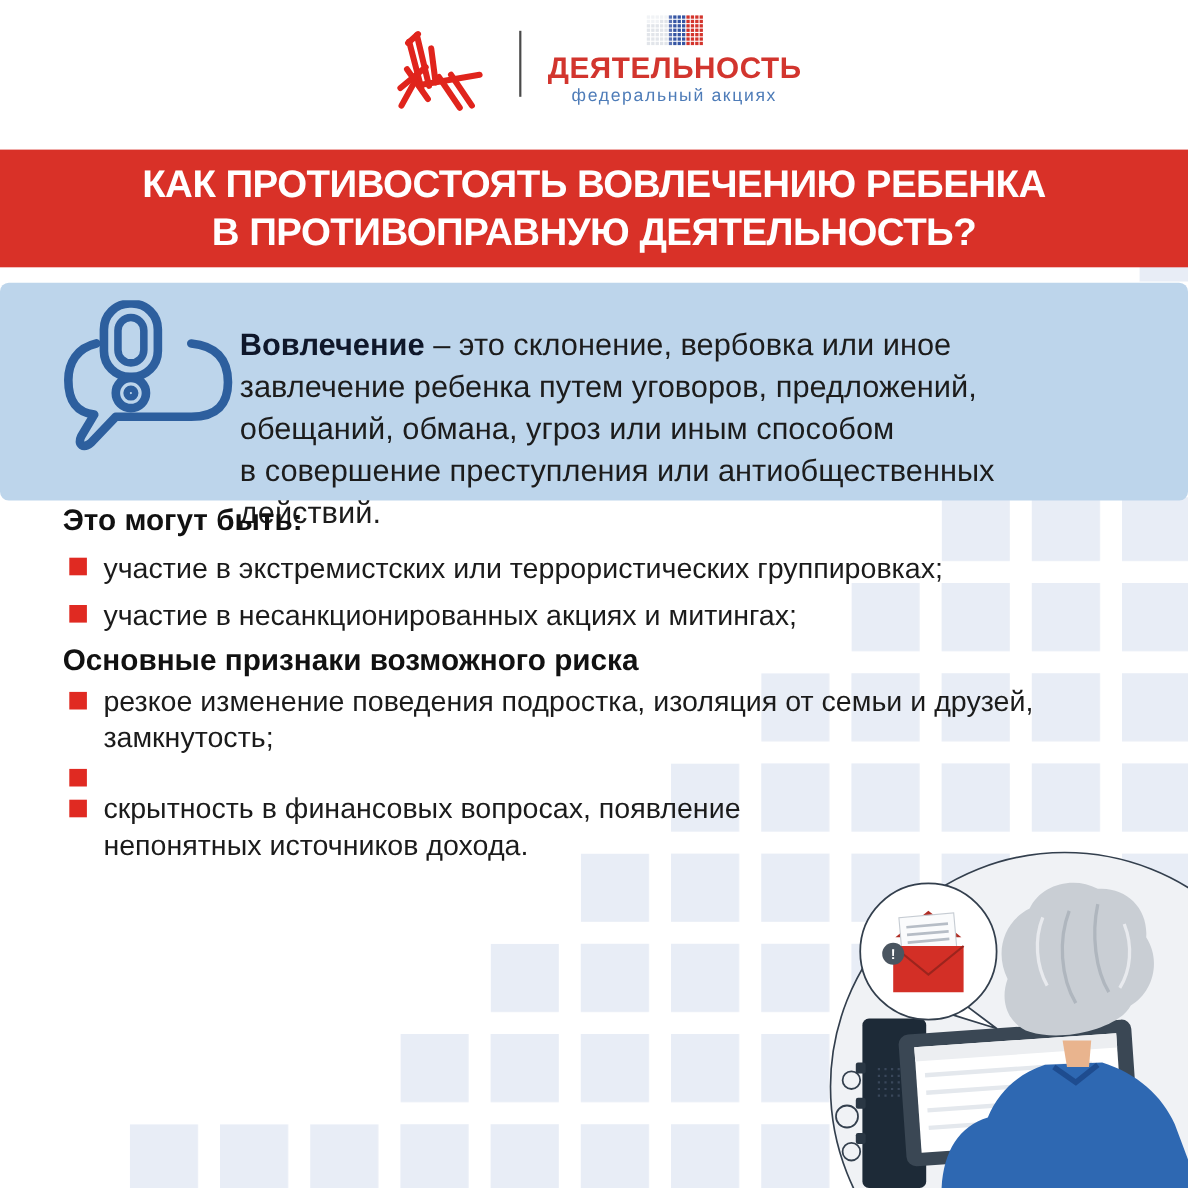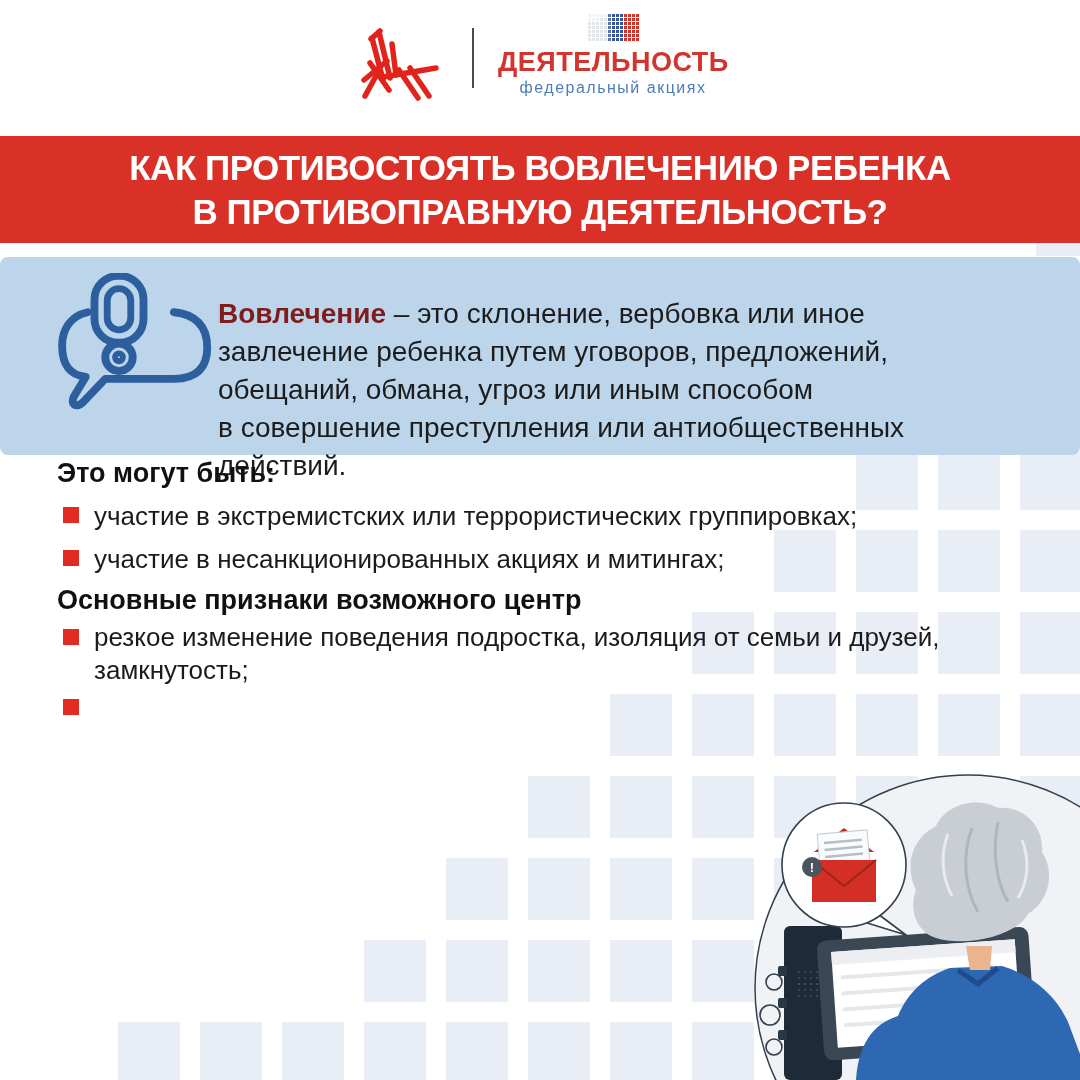--- a/index.html
+++ b/index.html
@@ -22,21 +22,21 @@
   
   .banner{position:absolute;left:0;top:136px;width:1080px;height:107px;background:#d93128;z-index:3;
           display:flex;align-items:center;justify-content:center;}
   .banner-title{color:#fff;font-weight:bold;font-size:35px;line-height:44px;text-align:center;
                 white-space:pre-line;letter-spacing:-.5px;}
 
   
   .panel{position:absolute;left:0;top:257px;width:1080px;height:198px;background:#bdd5eb;border-radius:8px;z-index:2;}
   .panel-icon{position:absolute;left:58px;top:16px;}
   .definition{position:absolute;left:218px;top:10px;width:830px;font-size:28px;line-height:38px;color:#1c1c1c;white-space:pre-line;}
-  .definition .term{color:#7f1d1d;font-weight:bold;}
+  .definition .term{color:#0f172a;font-weight:bold;}
 
   
   .content{position:absolute;left:57px;top:452px;width:990px;z-index:3;color:#1b1b1b;}
   .content h2{font-size:27px;font-weight:bold;color:#111;line-height:30px;margin:0;}
   .content section:nth-of-type(1) h2{margin:6px 0 11px 0;}
   .content section:nth-of-type(2) h2{margin:2px 0 6px 0;}
   .content ul{list-style:none;margin:0;padding:0;}
   .content li{display:flex;align-items:flex-start;padding-left:6px;}
   .content section:nth-of-type(1) li{margin-bottom:9px;}
   .content section:nth-of-type(1) .item-text{line-height:34px;}
@@ -206,34 +206,39 @@
 
     <li>
       <span class="marker"></span>
       <span class="item-text">участие в несанкционированных акциях и митингах;</span>
     </li>
 
   </ul>
     </section>
 
     <section>
-      <h2>Основные признаки возможного центр</h2>
+      <h2>Основные признаки возможного риска</h2>
       <ul>
     <li>
       <span class="marker"></span>
       <span class="item-text">резкое изменение поведения подростка, изоляция от семьи и друзей,
 замкнутость;</span>
     </li>
 
     <li>
       <span class="marker"></span>
     </li>
 
 
 
+    <li>
+      <span class="marker"></span>
+      <span class="item-text">скрытность в финансовых вопросах, появление
+непонятных источников дохода.</span>
+    </li>
   </ul>
     </section>
   </div>
 
   <svg class="illustration" width="340" height="310" viewBox="0 0 340 310">
     <circle cx="228" cy="218" r="213" fill="#f0f2f5" stroke="#333f4d" stroke-width="1.5"></circle>
 
     <g>
       <rect x="44" y="156" width="58" height="154" rx="6" fill="#1d2a37"></rect>
       <g stroke="#39475a" stroke-width="2" stroke-dasharray="2 4">

